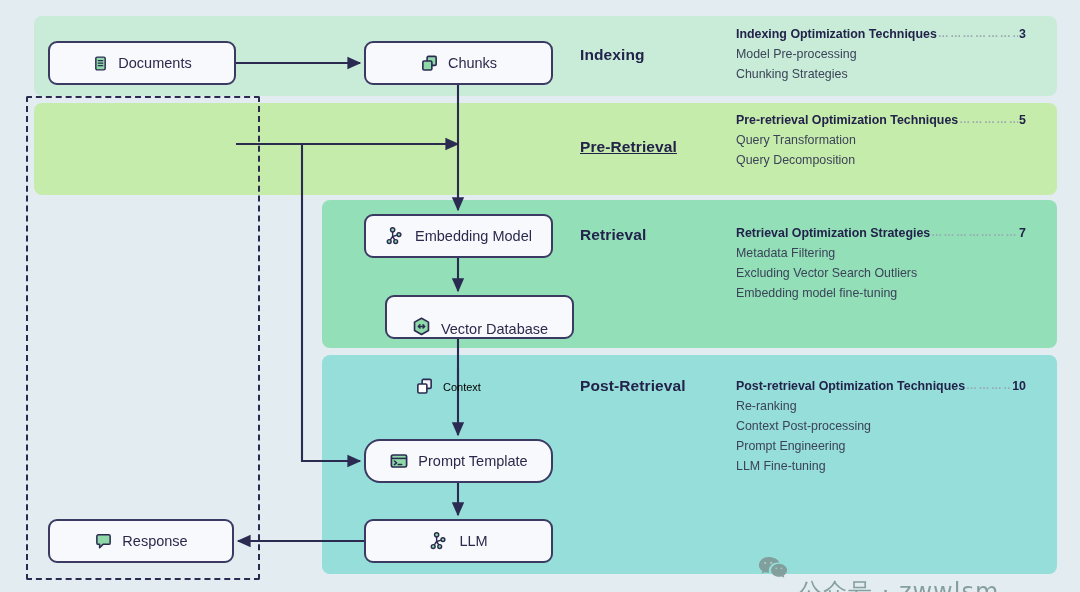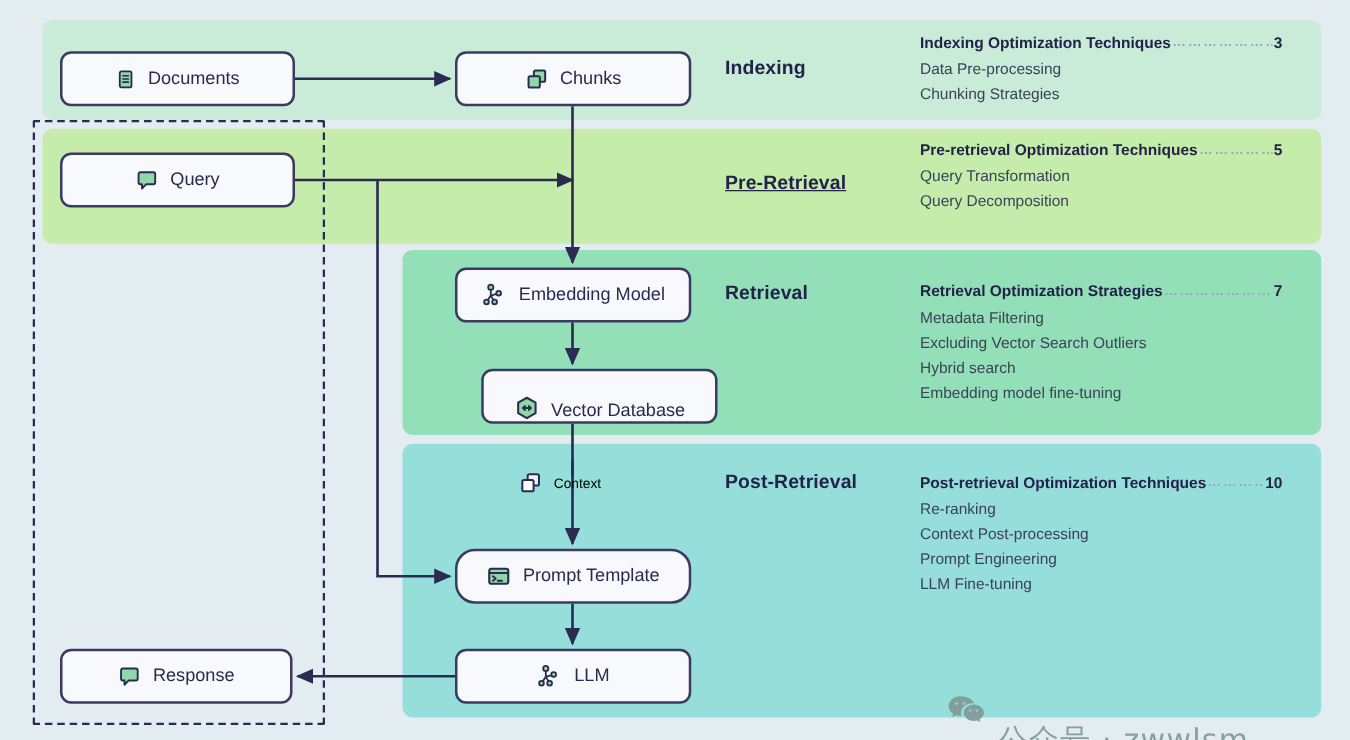--- a/index.html
+++ b/index.html
@@ -135,21 +135,21 @@
   <div class="stage-title st-pre">Pre-Retrieval</div>
   <div class="stage-title st-retr">Retrieval</div>
   <div class="stage-title st-post">Post-Retrieval</div>
 
   <div class="toc toc-indexing">
     <div class="toc-head">
       <span class="t">Indexing Optimization Techniques</span>
       <span class="dots">………………………………………</span>
       <span class="pg">3</span>
     </div>
-    <div class="toc-item">Data Pre-processing</div>
+    <div class="toc-item">Model Pre-processing</div>
     <div class="toc-item">Chunking Strategies</div>
   </div>
 
   <div class="toc toc-pre">
     <div class="toc-head">
       <span class="t">Pre-retrieval Optimization Techniques</span>
       <span class="dots">………………………………………</span>
       <span class="pg">5</span>
     </div>
     <div class="toc-item">Query Transformation</div>
@@ -157,21 +157,20 @@
   </div>
 
   <div class="toc toc-retr">
     <div class="toc-head">
       <span class="t">Retrieval Optimization Strategies</span>
       <span class="dots">………………………………………</span>
       <span class="pg">7</span>
     </div>
     <div class="toc-item">Metadata Filtering</div>
     <div class="toc-item">Excluding Vector Search Outliers</div>
-    <div class="toc-item">Hybrid search</div>
     <div class="toc-item">Embedding model fine-tuning</div>
   </div>
 
   <div class="toc toc-post">
     <div class="toc-head">
       <span class="t">Post-retrieval Optimization Techniques</span>
       <span class="dots">…………………………………</span>
       <span class="pg">10</span>
     </div>
     <div class="toc-item">Re-ranking</div>
@@ -197,28 +196,20 @@
   <div class="node n-chunks">
     <span class="ico">
       <svg width="19" height="19" viewBox="0 0 20 20">
         <rect x="7.5" y="2.5" width="9.5" height="9.5" rx="1.3" fill="#8fd9a8" stroke="#2b2b52" stroke-width="1.7"></rect>
         <rect x="3" y="7.3" width="9.5" height="9.5" rx="1.3" fill="#8fd9a8" stroke="#2b2b52" stroke-width="1.7"></rect>
       </svg>
     </span>
     <span class="lbl">Chunks</span>
   </div>
 
-  <div class="node n-query">
-    <span class="ico">
-      <svg width="19" height="19" viewBox="0 0 20 20">
-        <path d="M3,4.4 a1.5,1.5 0 0 1 1.5,-1.5 h11 a1.5,1.5 0 0 1 1.5,1.5 v7.1 a1.5,1.5 0 0 1 -1.5,1.5 h-6 l-3.6,3.6 v-3.6 h-1.4 a1.5,1.5 0 0 1 -1.5,-1.5 z" fill="#8fd9a8" stroke="#2b2b52" stroke-width="1.6" stroke-linejoin="round"></path>
-      </svg>
-    </span>
-    <span class="lbl">Query</span>
-  </div>
 
   <div class="node n-embed">
     <span class="ico">
       <svg width="21" height="21" viewBox="0 0 22 22">
         <g stroke="#2b2b52" stroke-width="1.5">
           <path d="M8,4.8 L8,11 M8,11 L13.6,9.3 M8,11 L5,15.3 M8,11 L10.7,15.3"></path>
         </g>
         <g fill="#8fd9a8" stroke="#2b2b52" stroke-width="1.5">
           <circle cx="8" cy="4" r="2.2"></circle>
           <circle cx="14.6" cy="9" r="2"></circle>

